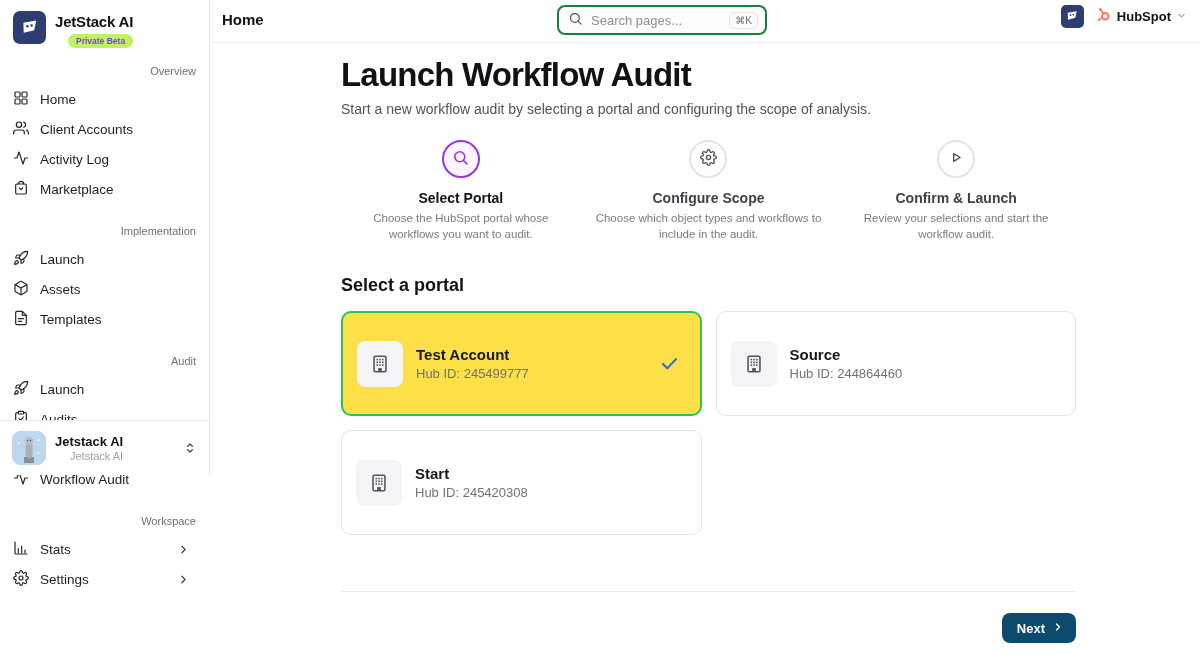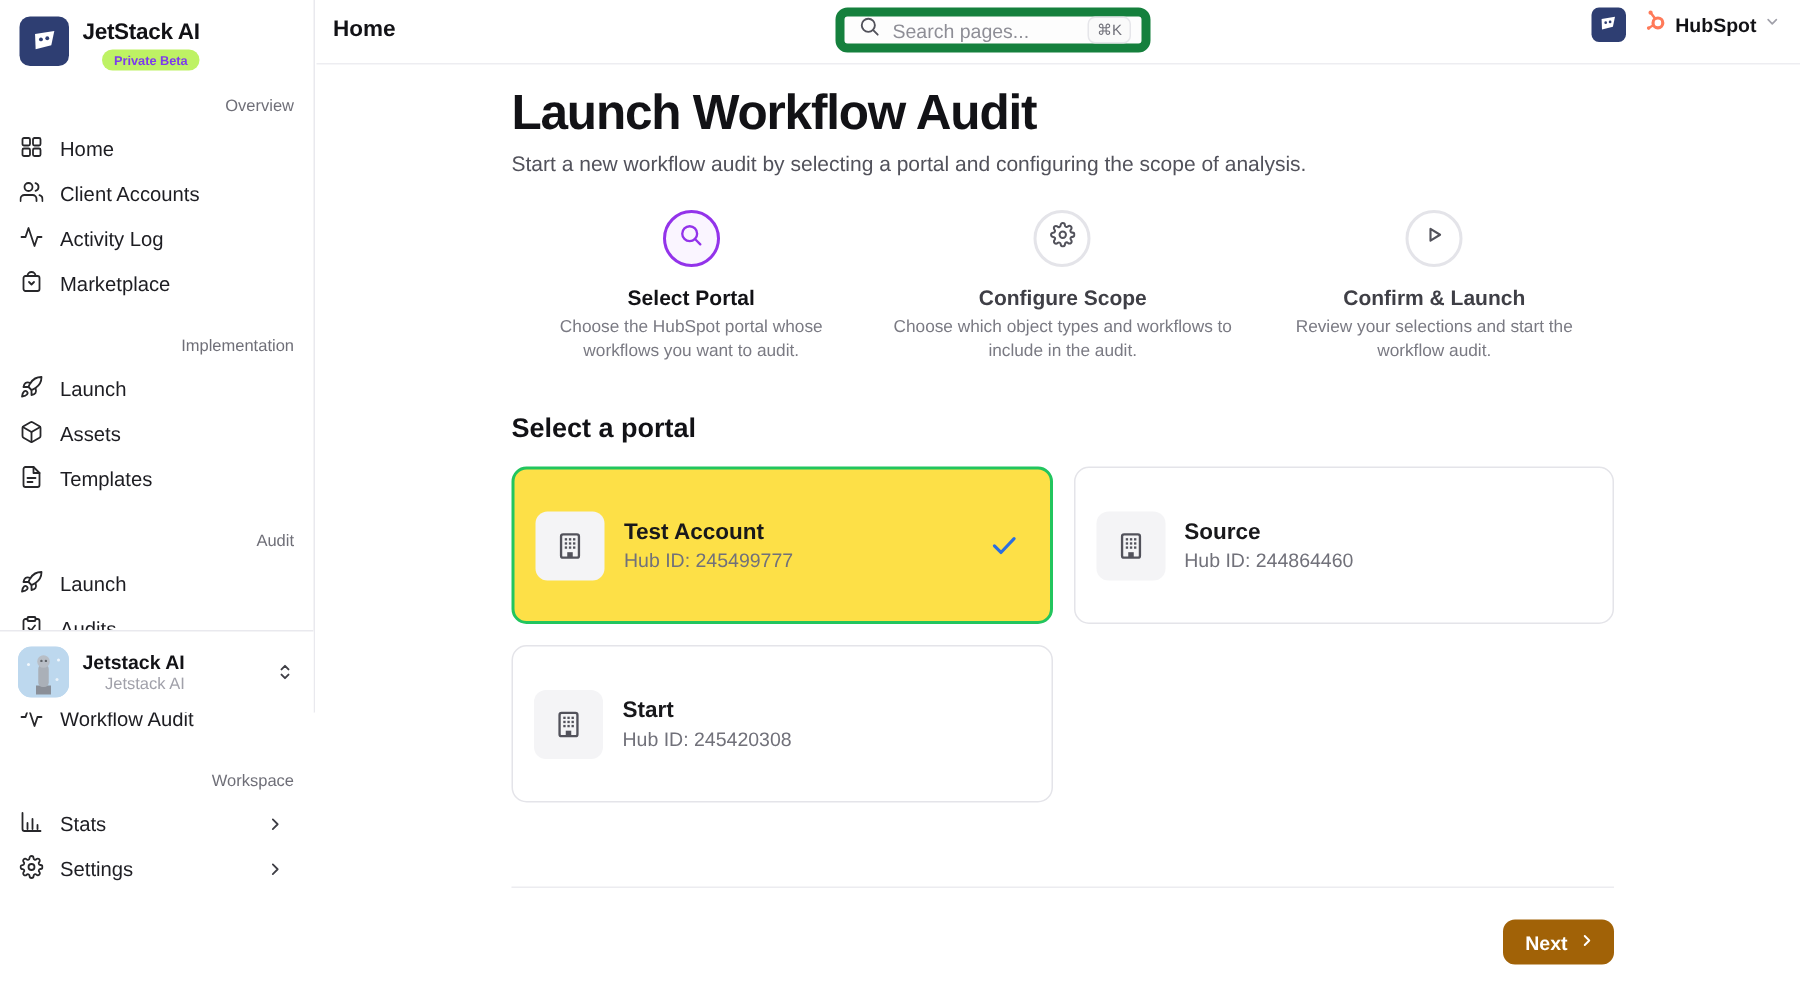--- a/index.html
+++ b/index.html
@@ -20,21 +20,21 @@
   .nav-item .chev { margin-left:auto; margin-right:6px; display:flex; }
   .sidebar-footer { position:absolute; left:0; bottom:0; width:100%; background:#fff; border-top:1px solid #e9e9ee; padding:10px 12px; display:flex; align-items:center; gap:9px; cursor:pointer; }
   .avatar { width:34px; height:34px; border-radius:9px; background:#bdd8ee; flex:none; display:flex; align-items:flex-end; justify-content:center; overflow:hidden; }
   .acct-name { font-size:13px; font-weight:700; color:#121216; }
   .acct-sub { font-size:11px; color:#a1a1aa; margin-top:1px; }
   .updown { margin-left:auto; display:flex; }
 
   
   .header { position:absolute; left:211px; top:0; width:989px; height:43px; background:#fff; border-bottom:1px solid #ededf1; }
   .page-title { position:absolute; left:11px; top:11px; font-size:15px; font-weight:700; color:#121216; }
-  .search { position:absolute; left:346px; top:5px; width:210px; height:30px; border:6px solid #15803d; border-radius:8px; background:#fdfdfd; display:flex; align-items:center; gap:8px; padding:0 7px 0 9px; cursor:text; }
+  .search { position:absolute; left:346px; top:5px; width:210px; height:30px; border:2px solid #15803d; border-radius:8px; background:#fdfdfd; display:flex; align-items:center; gap:8px; padding:0 7px 0 9px; cursor:text; }
   .search-ph { font-size:13px; color:#8e8e96; }
   .kbd { margin-left:auto; font-size:10px; color:#71717a; border:1px solid #e6e6ea; background:#fafafa; border-radius:5px; padding:2px 5px; }
   .header-right { position:absolute; right:13px; top:0; height:32px; display:flex; align-items:center; gap:11px; }
   .mini-logo { width:23px; height:23px; border-radius:5px; background:#2e3e72; display:flex; align-items:center; justify-content:center; cursor:pointer; }
   .hubspot { display:flex; align-items:center; gap:5px; cursor:pointer; }
   .hubspot-name { font-size:13px; font-weight:700; color:#121216; }
 
   
   .main { position:absolute; left:211px; top:44px; width:989px; height:610px; }
   .content { position:absolute; left:130px; top:0; width:735px; height:610px; }
@@ -49,21 +49,21 @@
   .step-desc { margin-top:5px; font-size:11.5px; line-height:1.35; color:#7a7a83; max-width:228px; }
   .section-h { margin-top:33px; font-size:18px; font-weight:700; color:#121216; }
   .cards { margin-top:15px; display:grid; grid-template-columns:1fr 1fr; gap:14px; }
   .card { height:105px; border:1px solid #e4e4e9; border-radius:10px; background:#fff; display:flex; align-items:center; padding:0 20px 0 14px; cursor:pointer; }
   .card.selected { border:2px solid #22c55e; background:#fde047; }
   .icon-box { width:46px; height:46px; border-radius:8px; background:#f4f4f6; display:flex; align-items:center; justify-content:center; margin-right:13px; flex:none; }
   .card-title { font-size:15px; font-weight:700; color:#18181b; }
   .card-id { margin-top:3px; font-size:13px; color:#71717a; }
   .check { margin-left:auto; display:flex; }
   .footer-divider { position:absolute; left:0; right:0; bottom:62px; border-top:1px solid #ececf0; }
-  .next-btn { position:absolute; right:0; bottom:11px; height:30px; background:#a16207; color:#fff; border:none; border-radius:8px; font-family:"Liberation Sans",sans-serif; font-size:13px; font-weight:600; display:flex; align-items:center; gap:7px; padding:0 12px 0 15px; cursor:pointer; }
+  .next-btn { position:absolute; right:0; bottom:11px; height:30px; background:#0c4a6e; color:#fff; border:none; border-radius:8px; font-family:"Liberation Sans",sans-serif; font-size:13px; font-weight:600; display:flex; align-items:center; gap:7px; padding:0 12px 0 15px; cursor:pointer; }
 </style>
 </head>
 <body>
 
 <div class="app">
 
   <aside class="sidebar">
     <div class="logo-row">
       <div class="logo-box">
         <svg width="23" height="23" viewBox="0 0 24 24">

